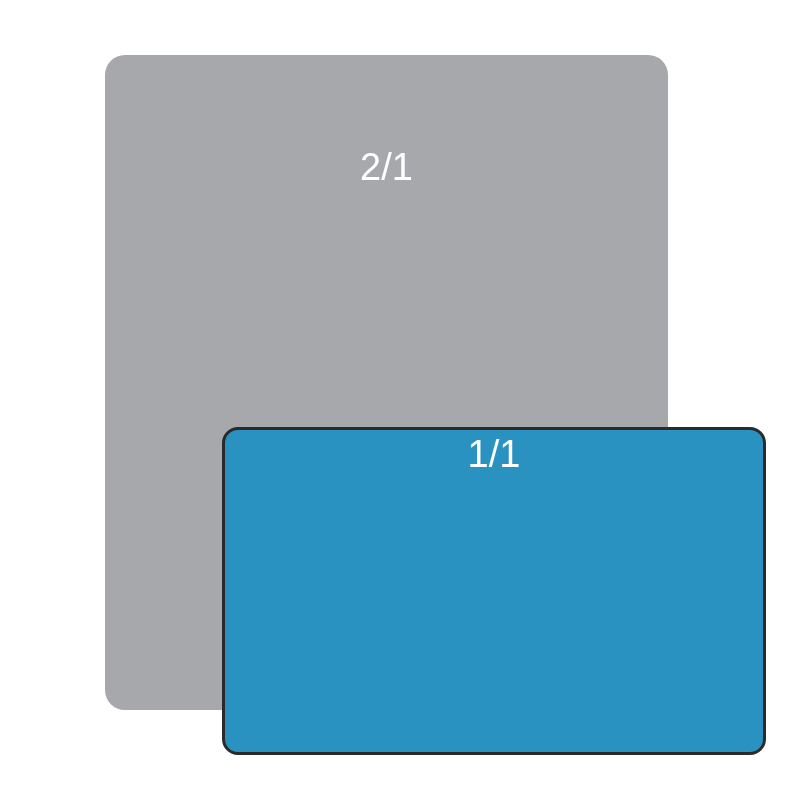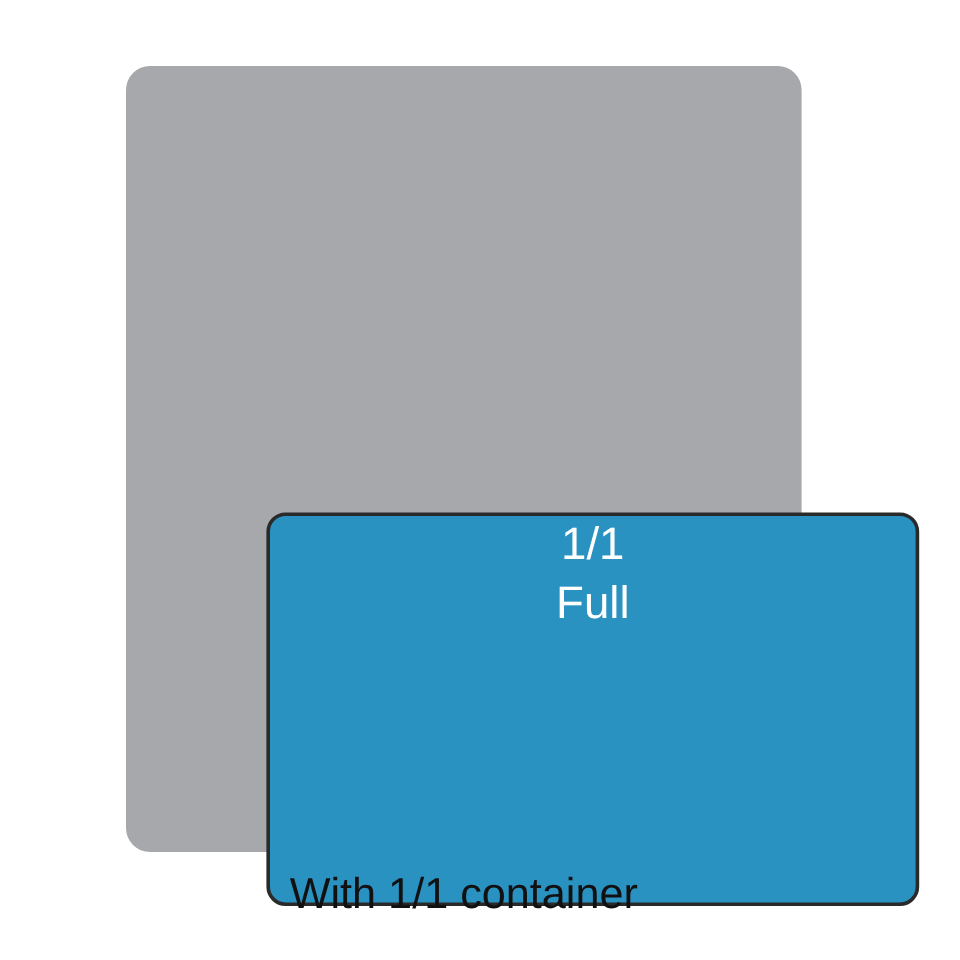--- a/index.html
+++ b/index.html
@@ -70,25 +70,24 @@
     font-weight: 400;
   }
 </style>
 </head>
 <body>
 
 <div class="stage">
 
   <div class="pan-double">
     <div class="double-label-block">
+      <div>2/1</div>
     </div>
 
     <div class="pan-full">
       <div class="full-label-block">
         <div>1/1</div>
-        <div>Full</div>
       </div>
     </div>
   </div>
 
-  <div class="caption">With 1/1 container</div>
 
 </div>
 
 </body></html>

